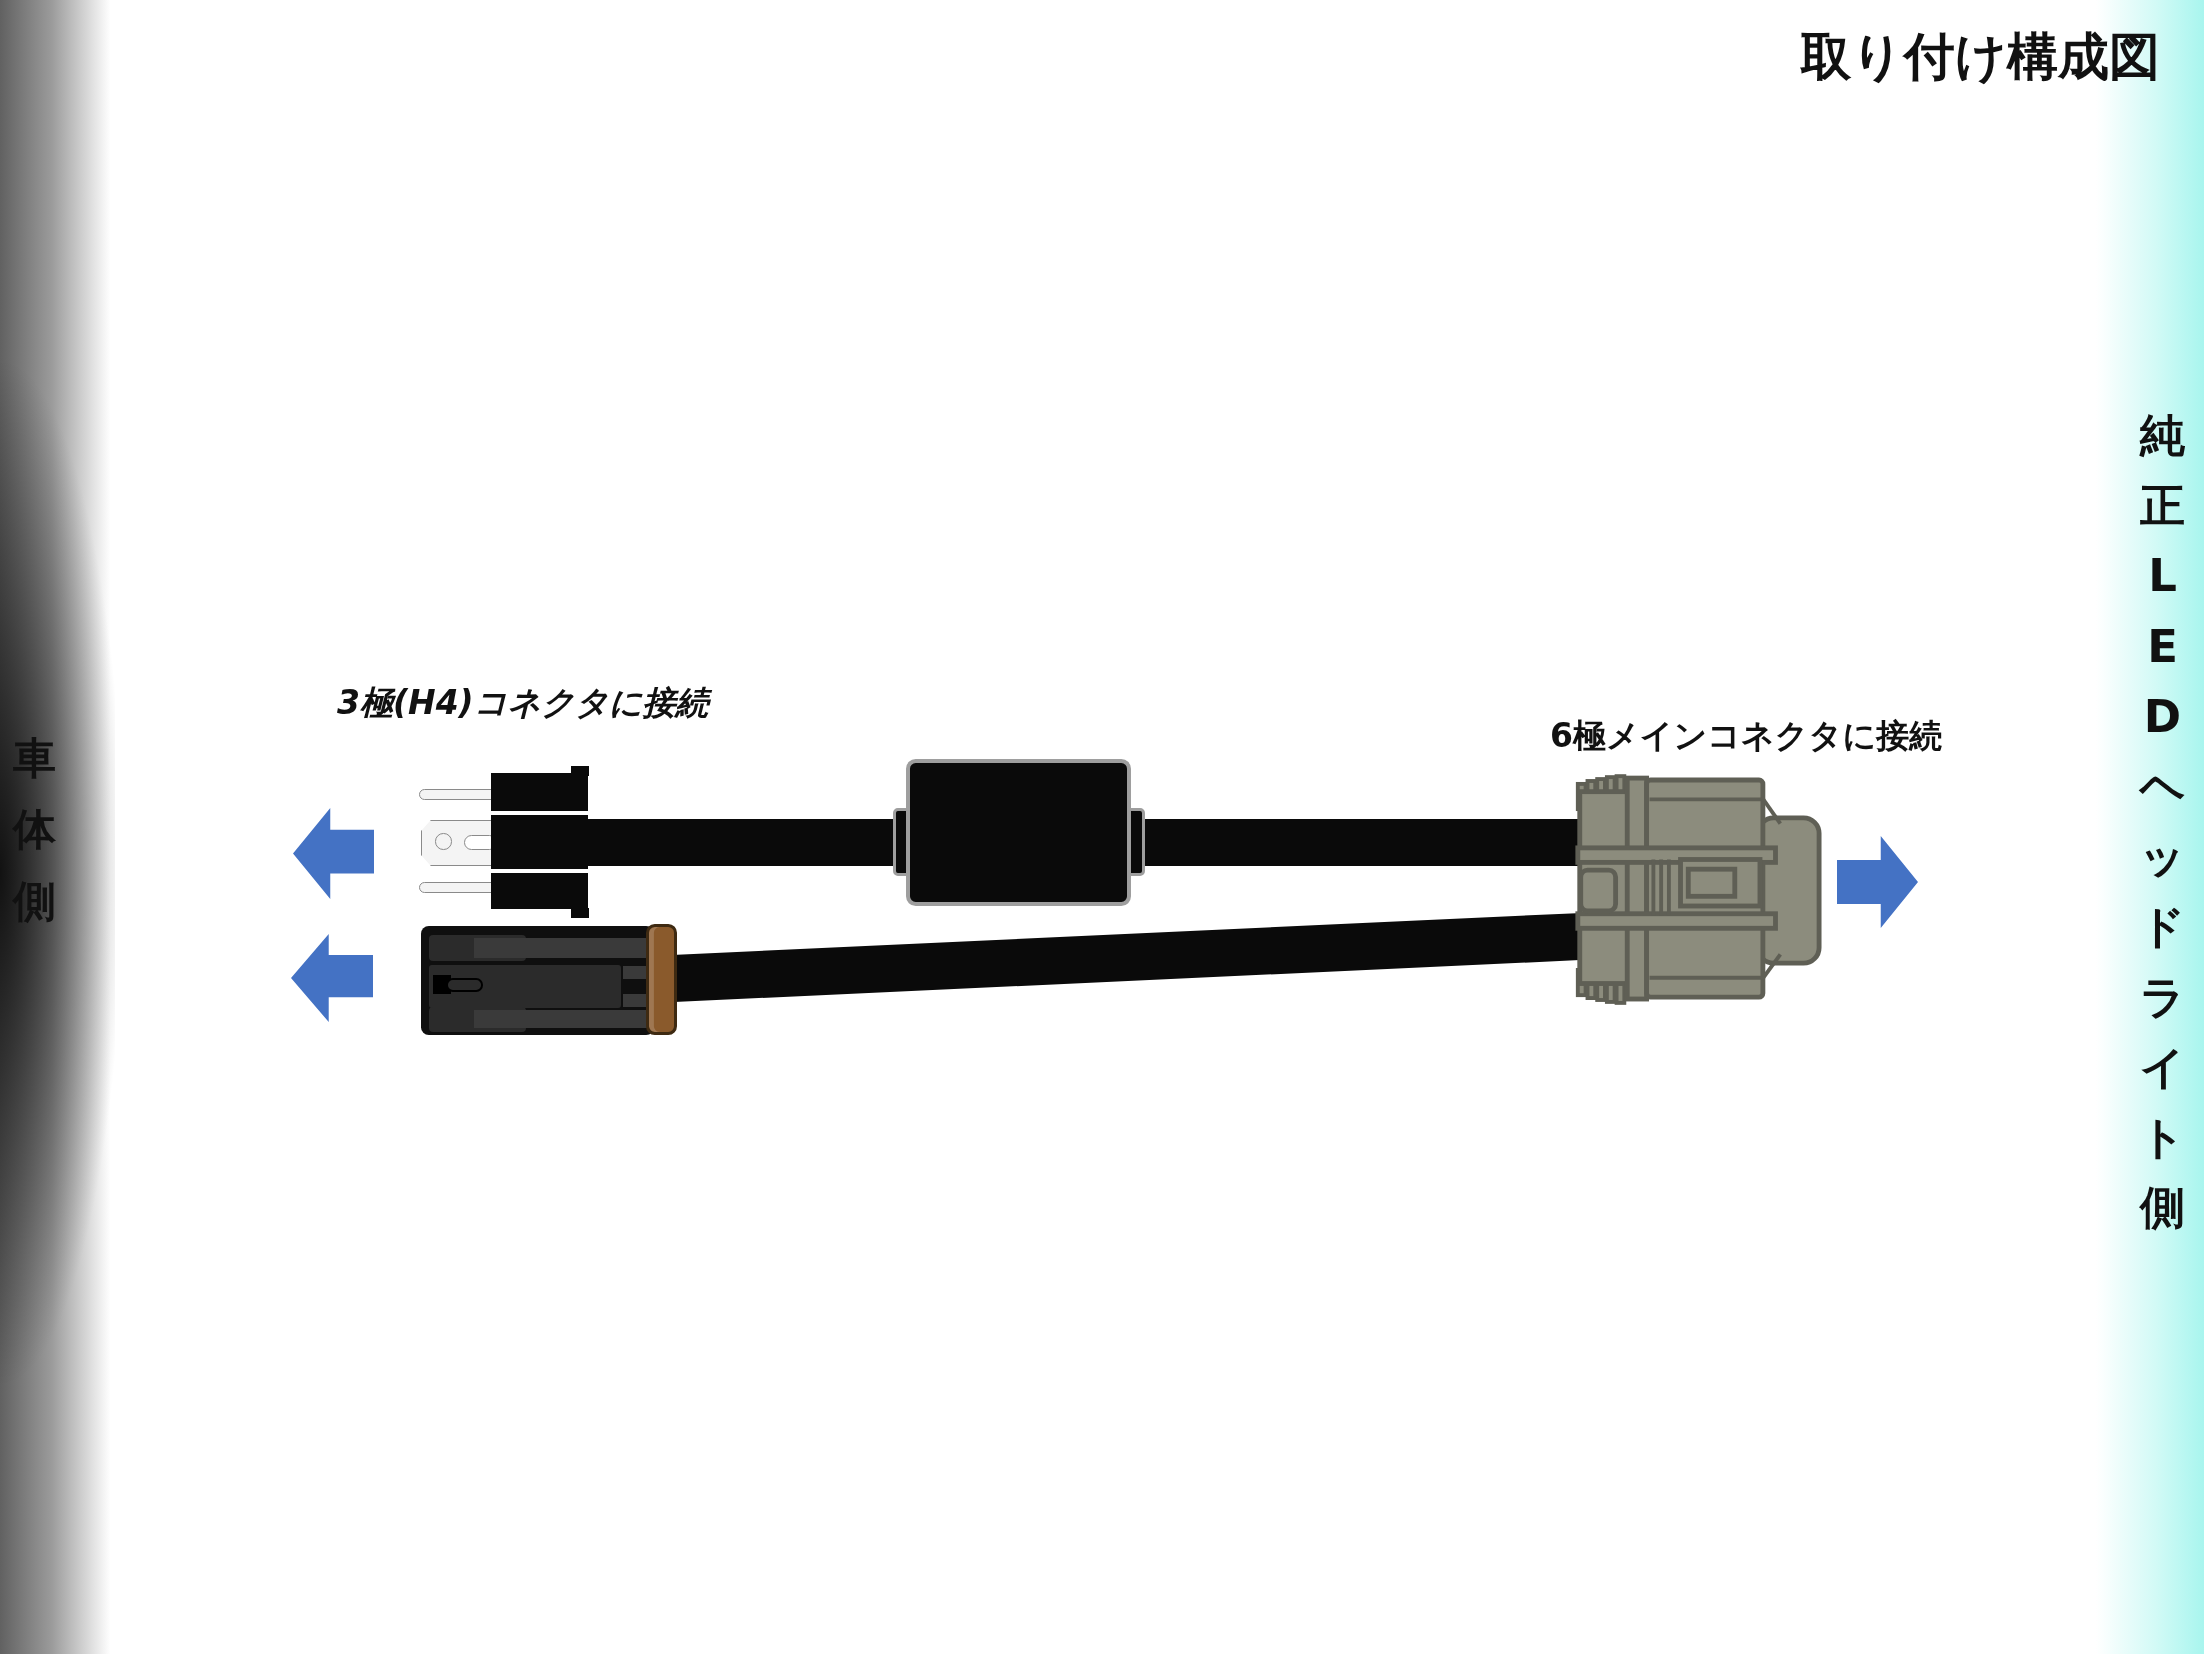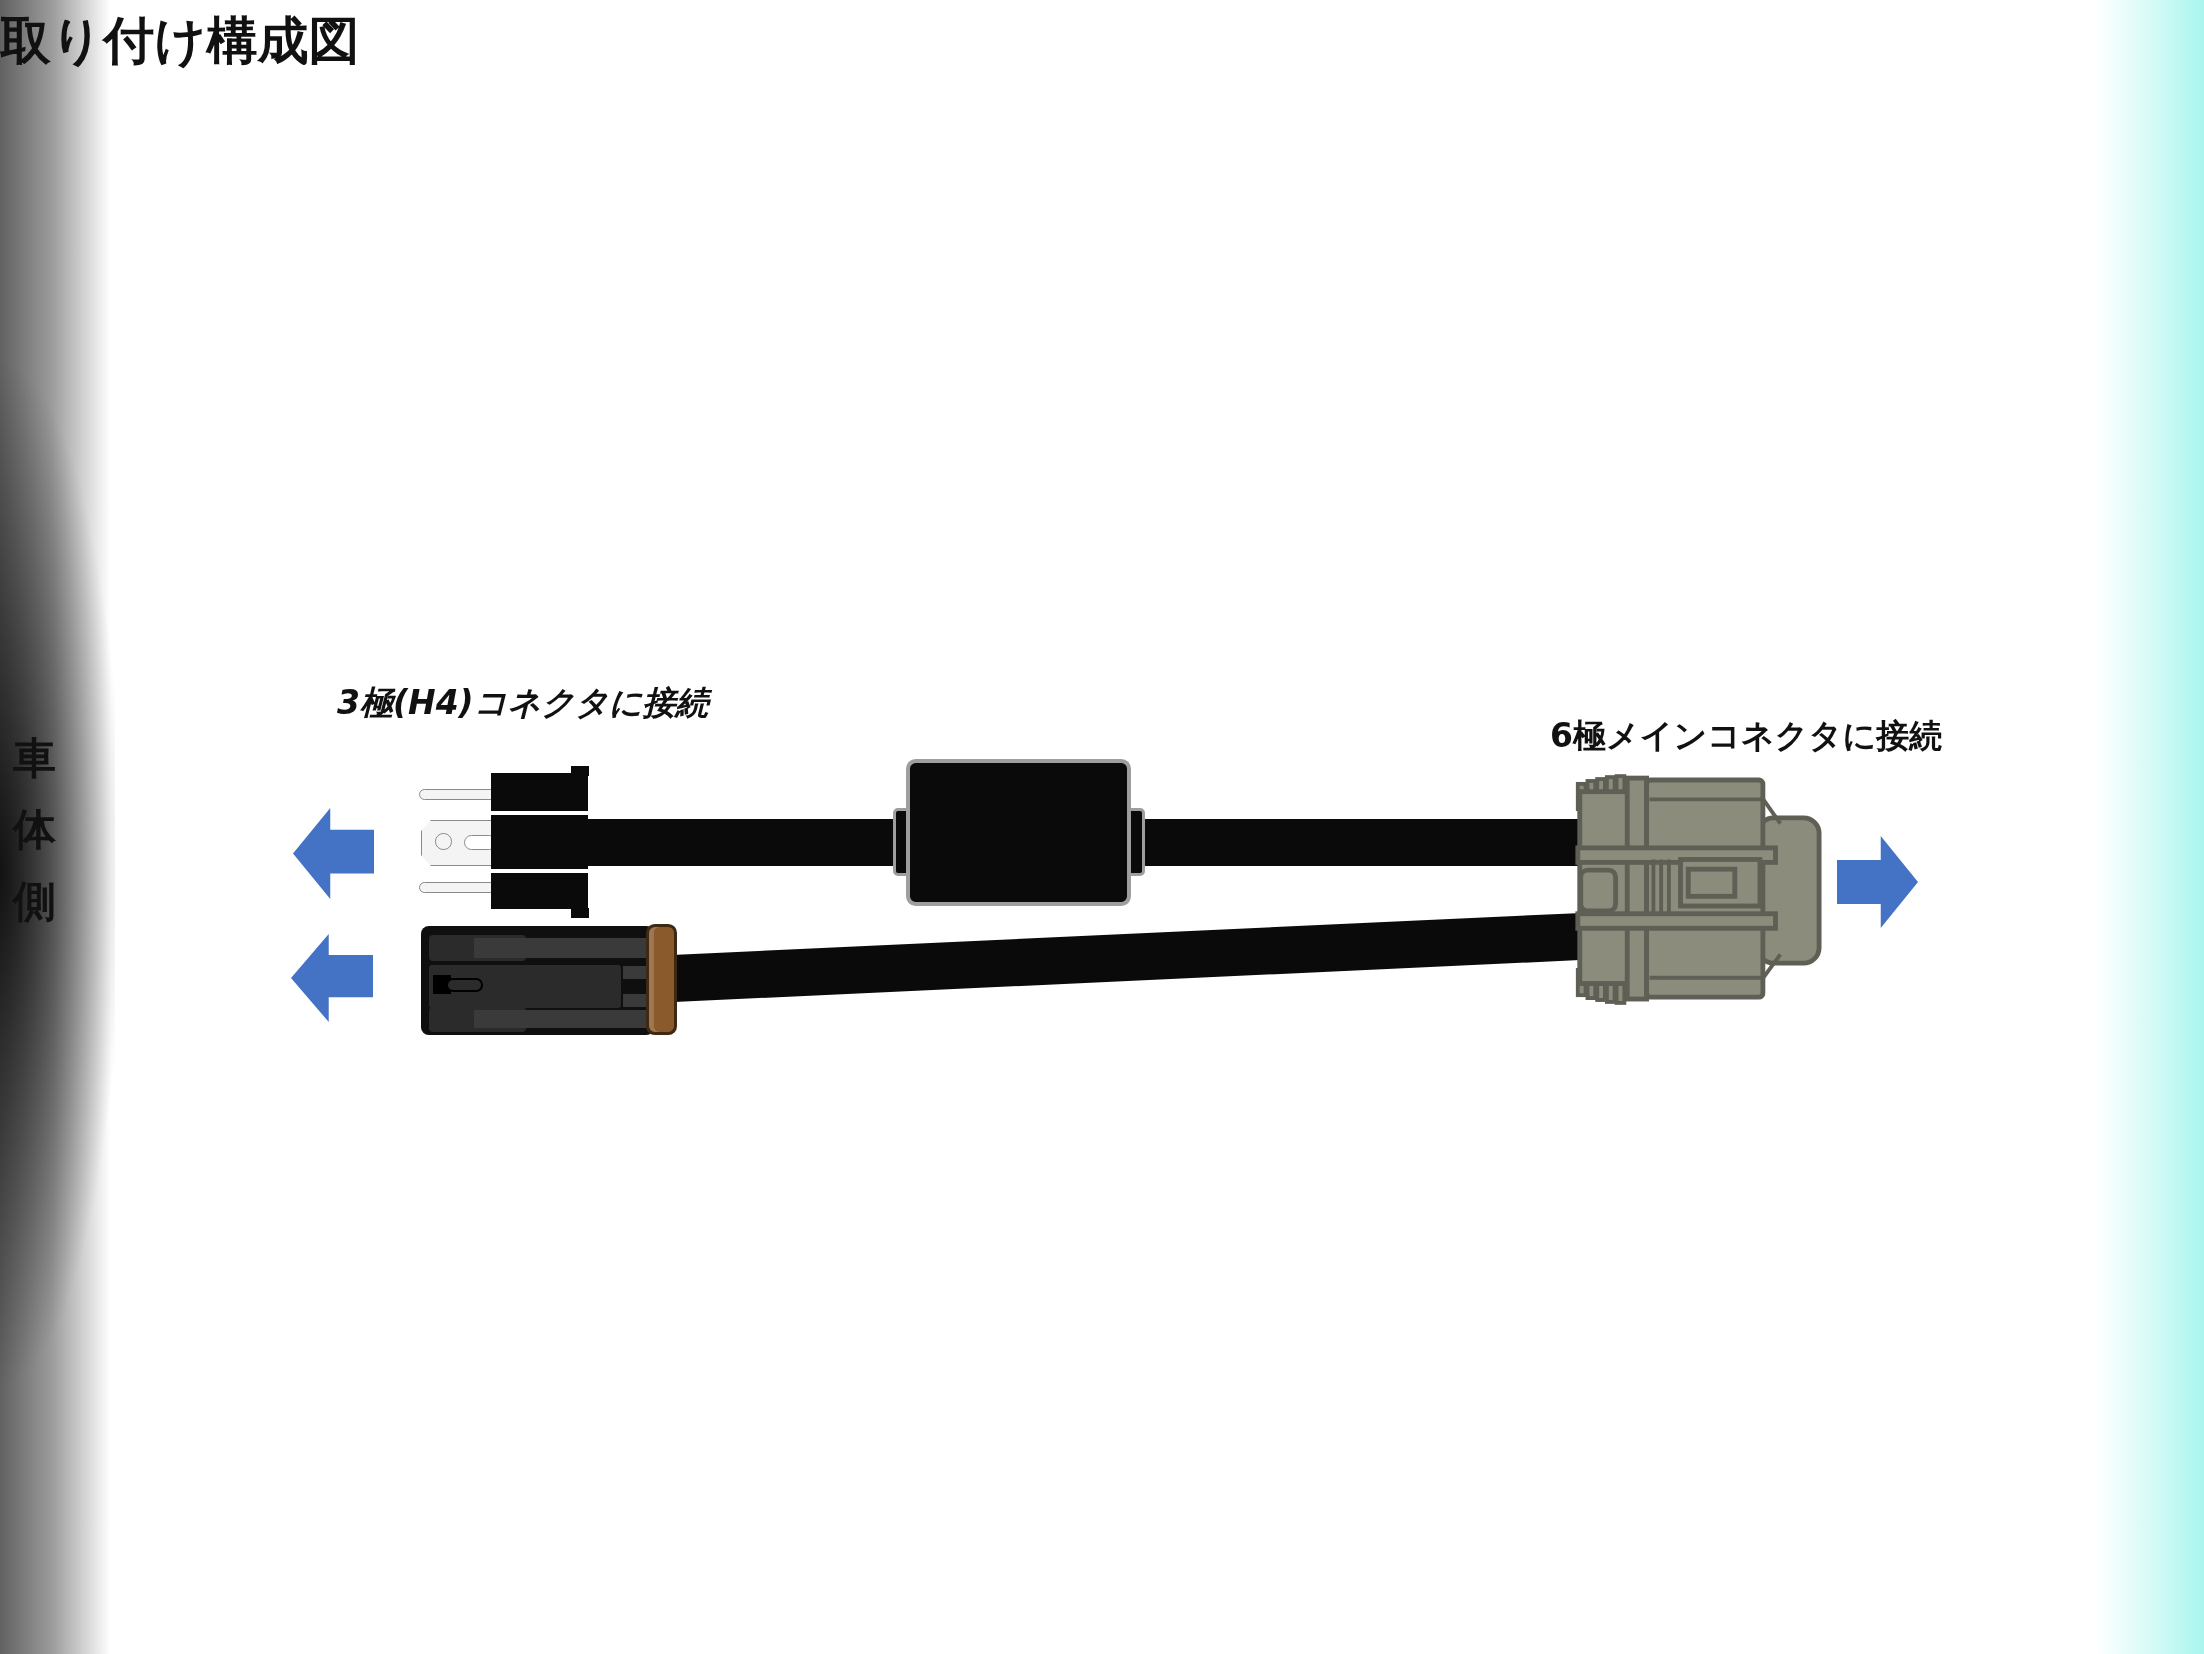--- a/index.html
+++ b/index.html
@@ -20,21 +20,21 @@
     left:2096px;top:0;width:109px;height:1654px;
     background:linear-gradient(to right,#ffffff 0%,#d2faf6 55%,var(--strip-cyan,#a7f5ee) 100%);
   }
 
   
   .vtext{font-weight:bold;word-break:break-all;text-align:center;}
   #vehicle-side{left:11px;top:723px;width:47px;font-size:43px;line-height:1.66;}
   #headlight-side{left:2138px;top:401px;width:49px;font-size:45px;line-height:1.56;}
 
   
-  #page-title{left:0;top:10px;width:2160px;text-align:left;font-weight:bold;
+  #page-title{left:0;top:26px;width:2160px;text-align:right;font-weight:bold;
     font-size:51px;line-height:1.22;}
 
   
   .note{font-weight:bold;font-size:33px;white-space:nowrap;}
   #label-h4{left:337px;top:681px;font-style:italic;}
   #label-main{left:1550px;top:670px;margin-top:44px;}
   #label-small{left:352px;top:1060px;}
 
   
   .arrow{background:var(--arrow,#4472C4);}
@@ -99,20 +99,21 @@
 </style>
 </head>
 <body>
 
 <div id="page">
 
   <div class="abs" id="left-strip"></div>
   <div class="abs" id="right-strip"></div>
 
   <div class="abs vtext" id="vehicle-side">車体側</div>
+  <div class="abs vtext" id="headlight-side">純正LEDヘッドライト側</div>
 
   <div class="abs" id="page-title">
     <div>取り付け構成図</div>
   </div>
 
   <div class="abs note" id="label-h4">3極(H4)コネクタに接続</div>
   <div class="abs note" id="label-main">6極メインコネクタに接続</div>
 
   <div class="abs arrow" id="arrow-left-top"></div>
   <div class="abs arrow" id="arrow-left-bottom"></div>

